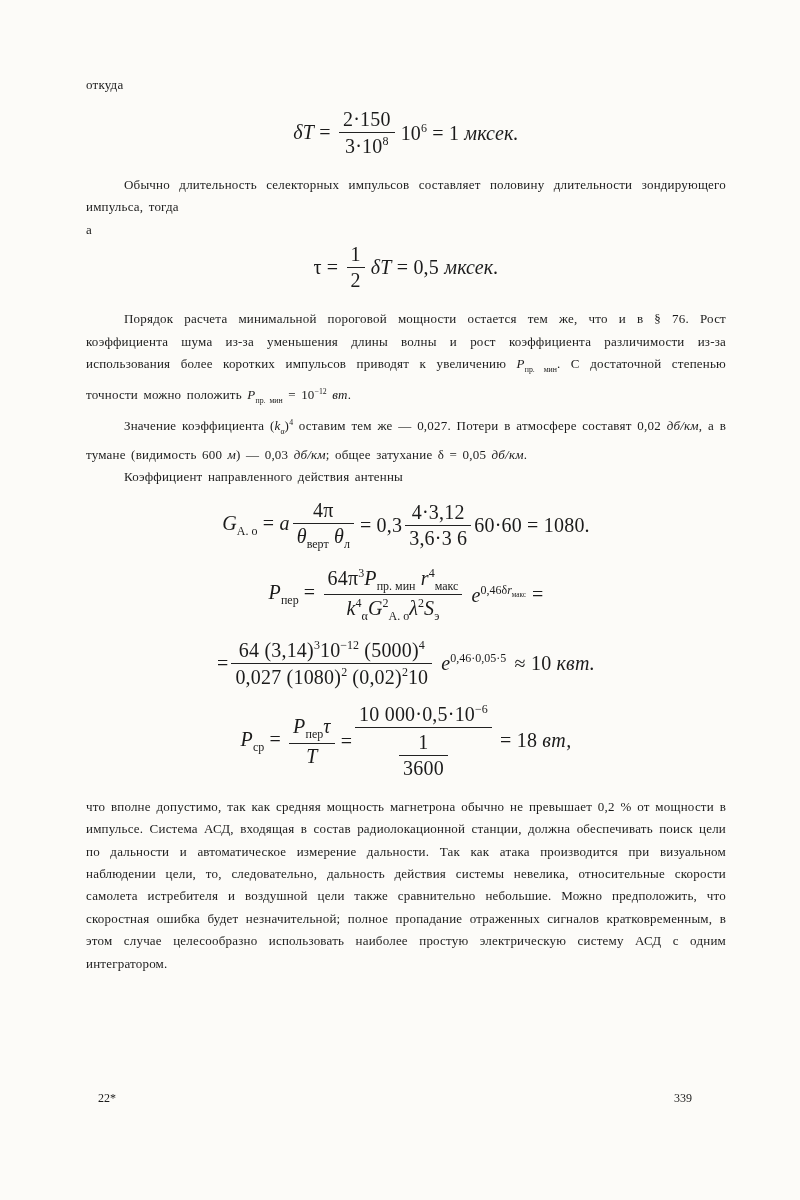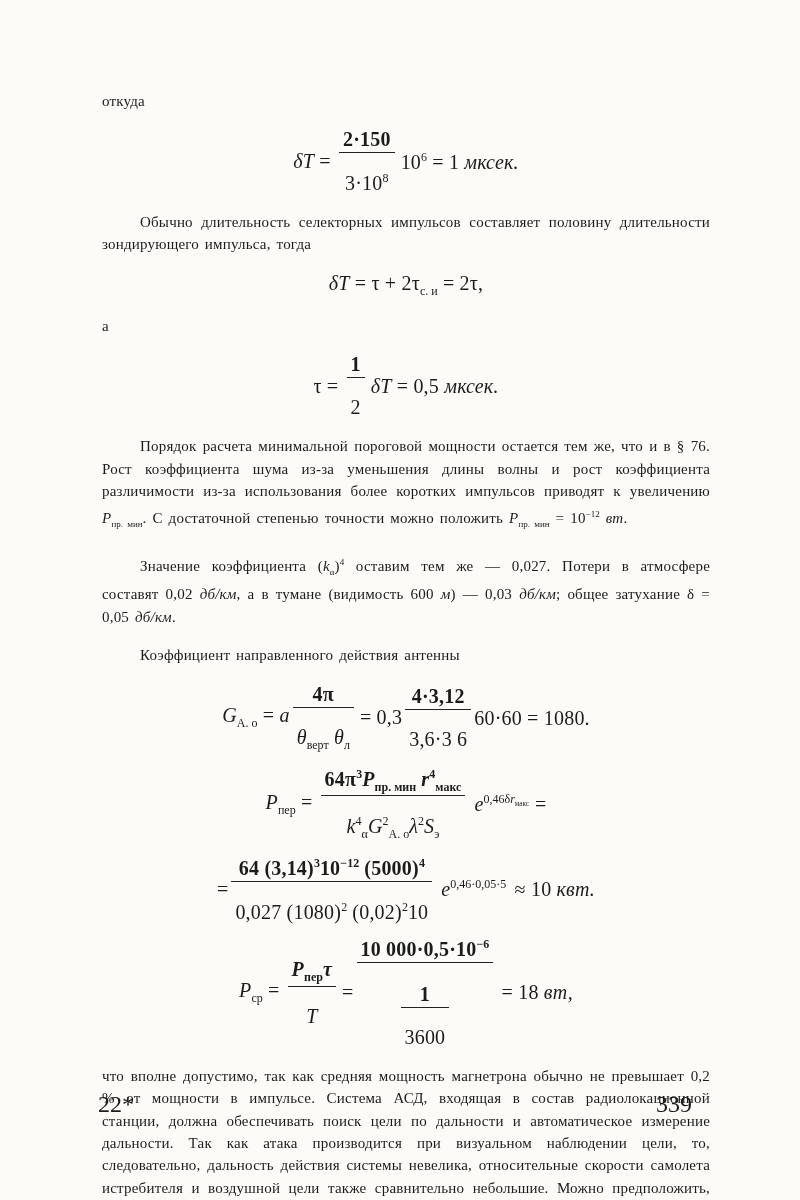--- a/index.html
+++ b/index.html
@@ -12,22 +12,22 @@
     color: #1b1b1b;
     overflow: hidden;
   }
   .content {
     position: absolute;
     left: 86px;
     top: 74px;
     width: 640px;
   }
   p {
-    margin: 16px;
-    font-size: 15px;
+    margin: 0;
+    font-size: 13px;
     line-height: 22.4px;
     text-align: justify;
     word-spacing: 2px;
     letter-spacing: 0.2px;
   }
   .indent { text-indent: 38px; }
   .it { font-style: italic; }
   sub { font-size: 0.6em; letter-spacing: 0; }
   sup { font-size: 0.6em; letter-spacing: 0; }
   .formula {
@@ -35,60 +35,57 @@
     text-align: center;
     letter-spacing: 0.2px;
   }
   .formula > span { vertical-align: middle; }
   .frac {
     display: inline-block;
     vertical-align: middle;
     text-align: center;
     margin: 0 3px;
   }
-  .frac > .num { display: block; padding: 0 4px 1px; font-weight: bold; }
-  .frac > .den { display: block; border-top: 1.5px solid #222; padding: 18px 4px 0; }
+  .frac > .num { display: block; padding: 0 4px 1px; }
+  .frac > .den { display: block; border-top: 1.5px solid #222; padding: 1px 4px 0; }
   .frac .frac { margin: 2px 2px 0; }
   .gap-l { margin-left: 6px; }
   .gap-s { margin-left: 3px; }
   .f1 { margin: 12px 0 16px; }
   .f2 { margin: 14px 0 2px; }
   .f3 { margin: 2px 0 16px; }
   .f4 { margin: 10px 0 14px; }
   .f5a { margin: 12px 0 0; }
   .f5b { margin: 14px 0 14px; }
   .f6 { margin: 10px 0 16px; }
   .sp-above { margin-top: 13px; }
   .footer {
     position: absolute;
     top: 1091px;
     left: 98px;
     right: 108px;
     display: flex;
     justify-content: space-between;
-    font-size: 24px;
+    font-size: 12px;
   }
 </style>
 </head>
 <body>
 
 <div class="page">
   <div class="content">
 
     <p>откуда</p>
 
     <div class="formula f1">
       <span><span class="it">δT</span><span> = </span></span><span class="frac"><span class="num">2·150</span><span class="den"><span>3·10</span><sup>8</sup></span></span><span class="gap-s"><span>10</span><sup>6</sup><span> = 1  </span><span class="it">мксек.</span></span>
     </div>
 
     <p class="indent"><span>Обычно длительность селекторных импульсов составляет половину длительности зондирующего импульса, тогда</span></p>
 
-    <div class="formula f2">
-      <span><span class="it">δT</span><span> = τ + 2τ</span><sub>с. и</sub><span> = 2τ,</span></span>
-    </div>
 
     <p>а</p>
 
     <div class="formula f3">
       <span><span>τ = </span></span><span class="frac"><span class="num">1</span><span class="den">2</span></span><span class="gap-s"><span class="it">δT</span><span> = 0,5  </span><span class="it">мксек.</span></span>
     </div>
 
     <p class="indent sp-above"><span>Порядок расчета минимальной пороговой мощности остается тем же, что и в § 76. Рост коэффициента шума из-за уменьшения длины волны и рост коэффициента различимости из-за использования более коротких импульсов приводят к увеличению </span><span class="it">P</span><sub>пр. мин</sub><span>. С достаточной степенью точности можно положить </span><span class="it">P</span><sub>пр. мин</sub><span> = 10</span><sup>−12</sup><span> </span><span class="it">вт</span><span>.</span></p>
     <p class="indent"><span>Значение коэффициента (</span><span class="it">k</span><sub>α</sub><span>)</span><sup>4</sup><span> оставим тем же — 0,027. Потери в атмосфере составят 0,02 </span><span class="it">дб/км</span><span>, а в тумане (видимость 600 </span><span class="it">м</span><span>) — 0,03 </span><span class="it">дб/км</span><span>; общее затухание δ = 0,05 </span><span class="it">дб/км</span><span>.</span></p>
     <p class="indent"><span>Коэффициент направленного действия антенны</span></p>

